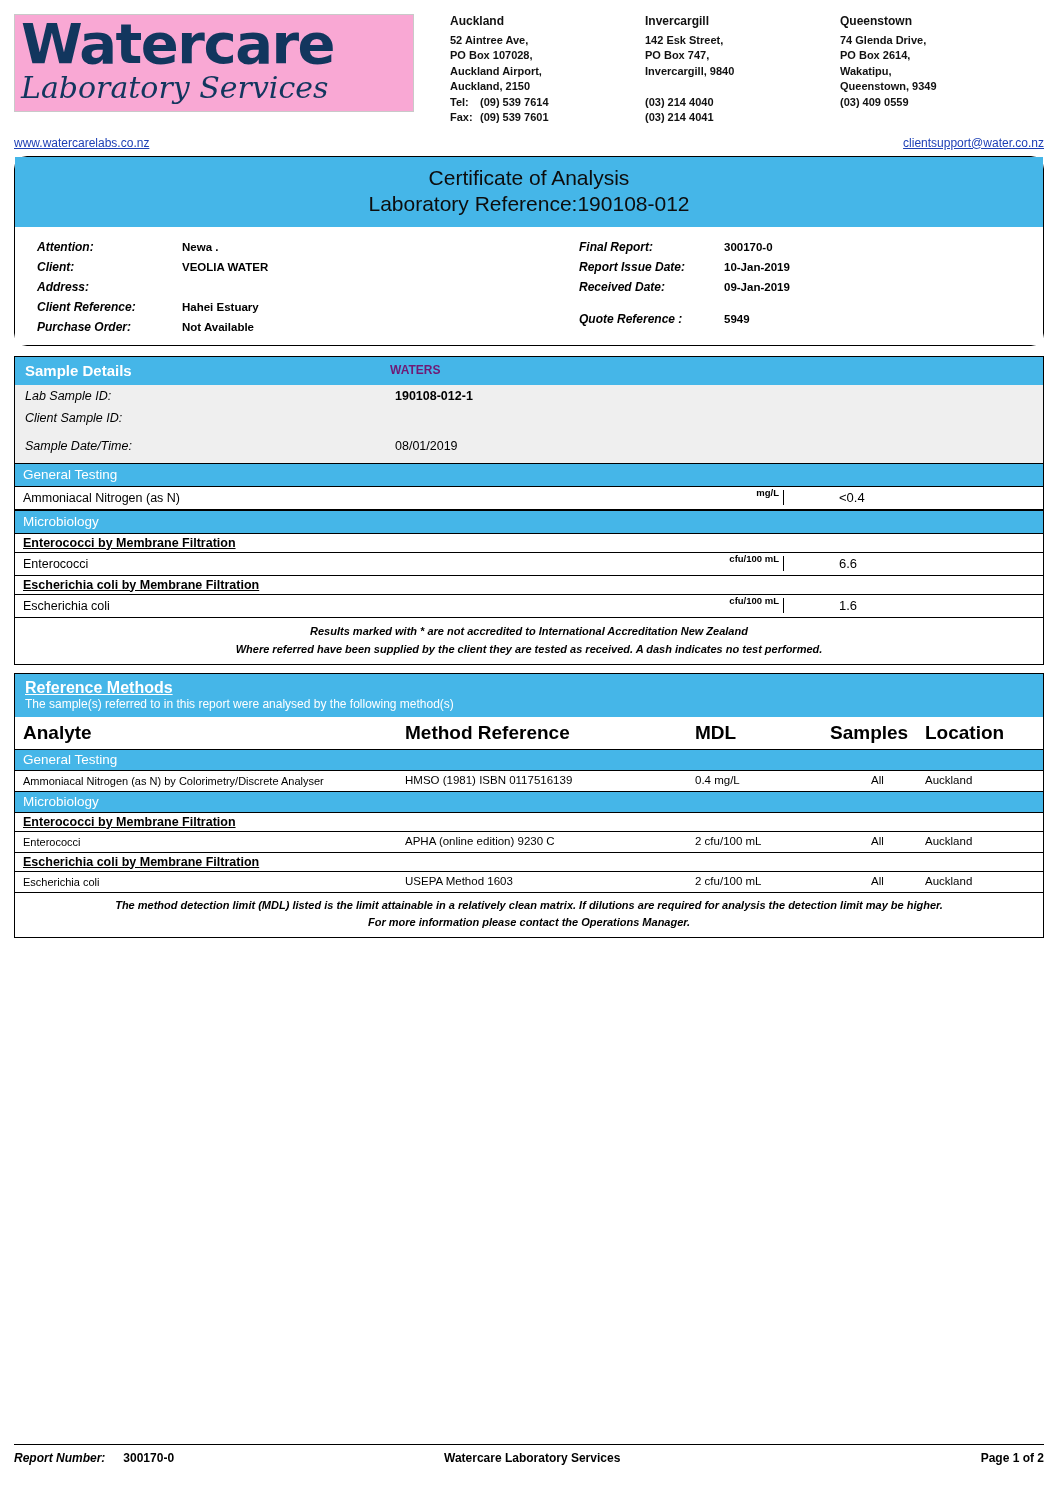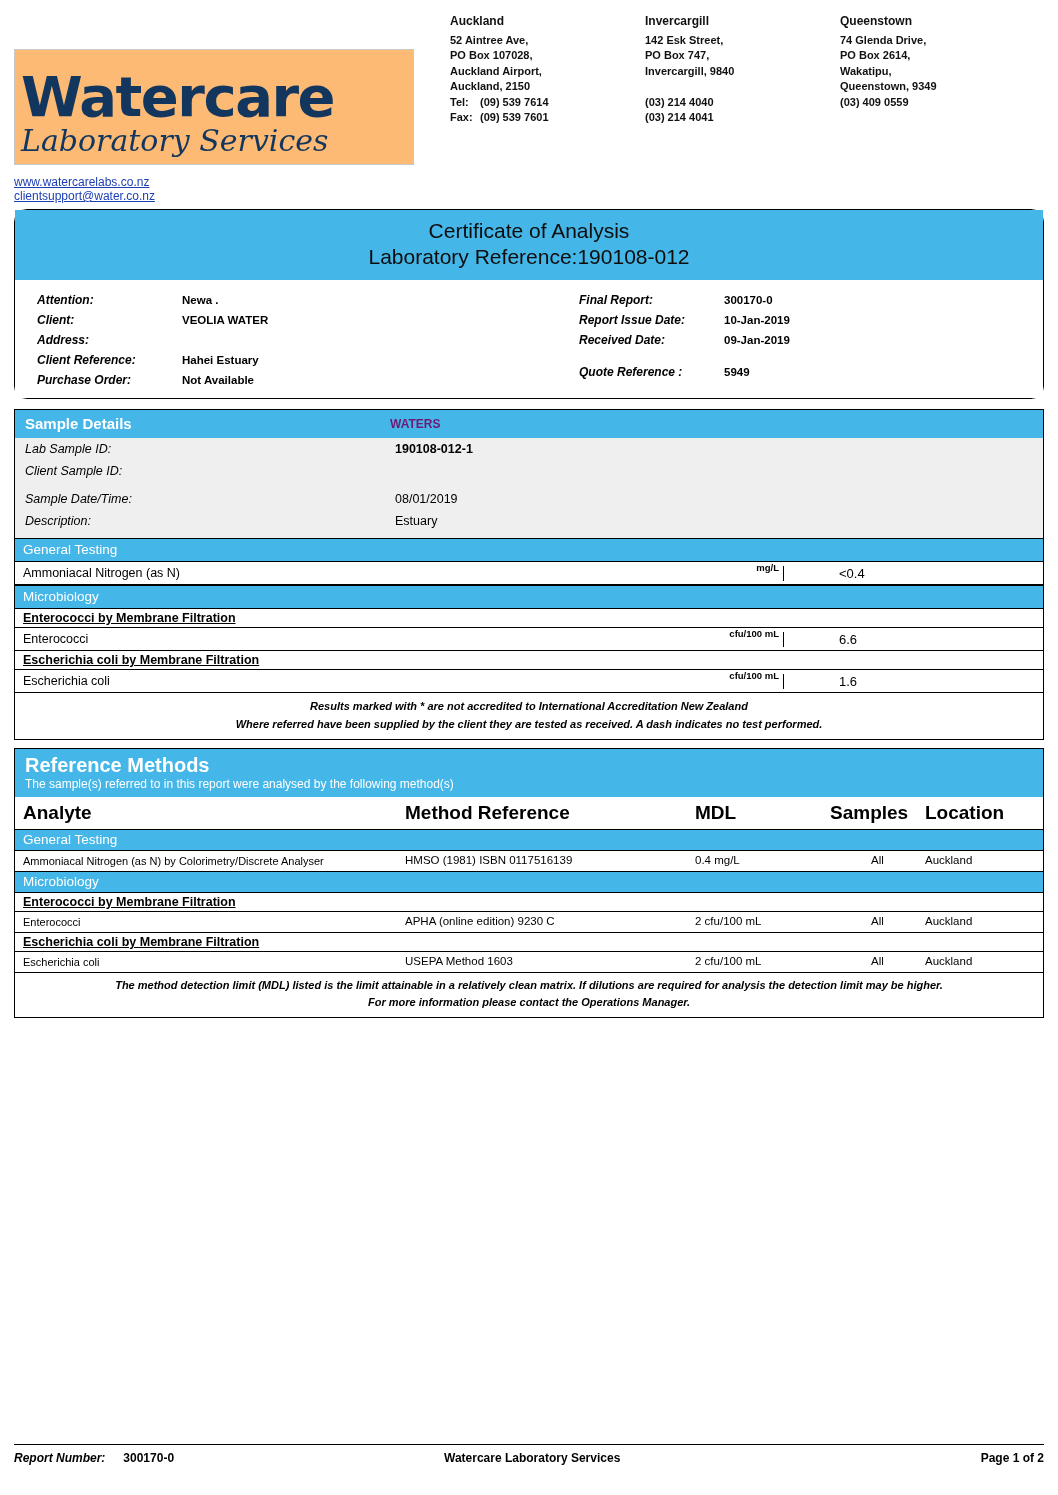--- a/index.html
+++ b/index.html
@@ -24,24 +24,23 @@
 
   
   .header {
     display: flex;
     align-items: flex-start;
   }
   .logo-box {
     width: 400px;
     flex: 0 0 400px;
     border: 1px solid #c9c9c9;
-    padding: 18px 6px 6px 6px;
+    padding: 0 6px 6px 6px;
     box-sizing: border-box;
-    background: #fdba74;
-    margin-top: 35px;
+    background: #f9a8d4;
   }
   .logo-main {
     font-family: "DejaVu Sans", sans-serif;
     font-weight: bold;
     font-size: 56px;
     line-height: 58px;
     letter-spacing: -1.5px;
     color: #12365e;
   }
   .logo-sub {
@@ -73,21 +72,20 @@
   }
   .office .olabel {
     width: 30px;
     flex: 0 0 30px;
   }
   .links {
     display: flex;
     justify-content: space-between;
     margin-top: 10px;
     font-size: 12px;
-    flex-direction: column;
   }
   .links a, .link {
     color: #1d3fb5;
     text-decoration: underline;
     cursor: pointer;
   }
 
   
   .box {
     border: 1px solid #000;
@@ -229,22 +227,23 @@
   
   .ref-box {
     margin-top: 8px;
   }
   .ref-head {
     background: #45b6e8;
     padding: 5px 0 6px 10px;
     color: #fff;
   }
   .ref-head .t {
-    font-size: 20px;
-    font-weight: bold;
+    font-size: 16px;
+    font-weight: bold;
+    text-decoration: underline;
   }
   .ref-head .s {
     font-size: 12px;
   }
   .ref-cols {
     display: flex;
     font-size: 19px;
     font-weight: bold;
     padding: 5px 0 5px 0;
     border-bottom: 1px solid #000;
@@ -432,24 +431,20 @@
       </div>
       <div class="sd-row">
         <span class="k">Client Sample ID:</span>
         <span class="v"></span>
       </div>
       <div class="sd-sep"></div>
       <div class="sd-row">
         <span class="k">Sample Date/Time:</span>
         <span class="v normal">08/01/2019</span>
       </div>
-      <div class="sd-row">
-        <span class="k">Description:</span>
-        <span class="v normal">Estuary</span>
-      </div>
       <div class="sd-sep"></div>
     </div>
 
     <div class="sub-band">General Testing</div>
     <div class="result-row">
       <span class="an">Ammoniacal Nitrogen (as N)</span>
       <span class="un">mg/L</span>
       <span class="val">&lt;0.4</span>
     </div>
 

